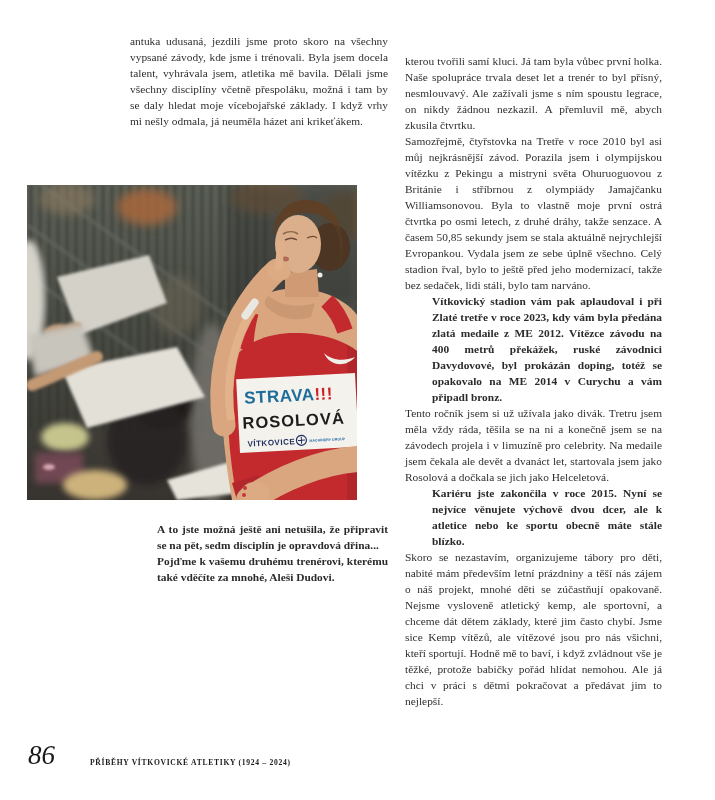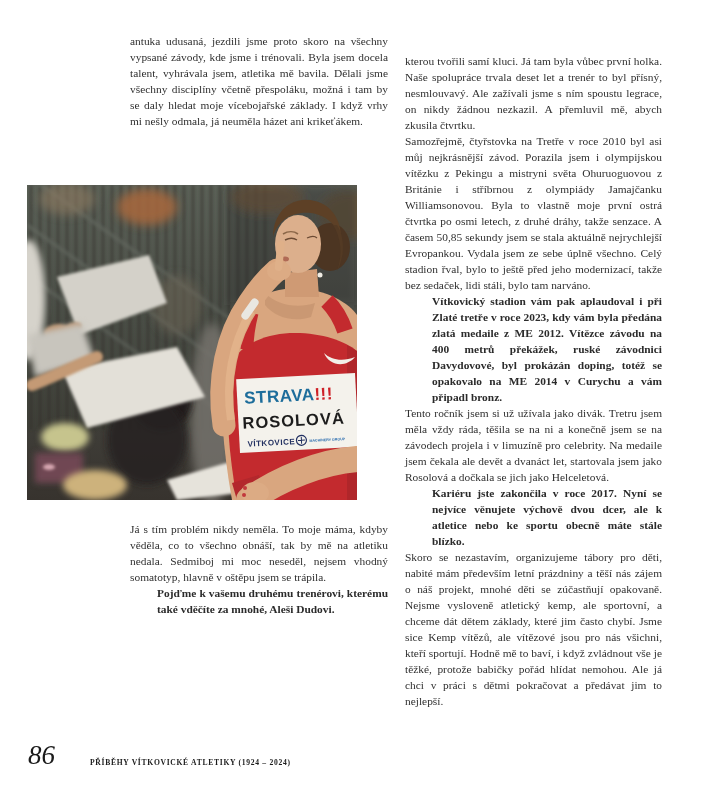--- a/index.html
+++ b/index.html
@@ -123,29 +123,29 @@
       <rect x="249" y="56" width="7.5" height="30" rx="3.5" fill="#dfb089" transform="rotate(6 253 71)"></rect>
 
       <path d="M222,315 C255,292 295,277 330,274" stroke="#d9a67f" stroke-width="26" fill="none" stroke-linecap="round"></path>
       <ellipse cx="228" cy="308" rx="14" ry="11" fill="#dcab84"></ellipse>
       <circle cx="218" cy="303" r="2" fill="#c2383c"></circle>
       <circle cx="217" cy="310" r="2" fill="#c2383c"></circle>
     </g>
   </svg>
 
   <div class="col" id="leftColBottom">
-    <p>Já s tím problém nikdy neměla. To moje máma, kdyby věděla, co to všechno obnáší, tak by mě na atletiku nedala. Sedmiboj mi moc neseděl, nejsem vhodný somatotyp, hlavně v oštěpu jsem se trápila.</p>
+    <p class="q">A to jste možná ještě ani netušila, že připravit se na pět, sedm disciplín je opravdová dřina...</p>
     <p class="q">Pojďme k vašemu druhému trenérovi, kterému také vděčíte za mnohé, Aleši Dudovi.</p>
   </div>
 
   <div class="col" id="rightCol">
     <p>kterou tvořili samí kluci. Já tam byla vůbec první holka. Naše spolupráce trvala deset let a trenér to byl přísný, nesmlouvavý. Ale zažívali jsme s ním spoustu legrace, on nikdy žádnou nezkazil. A přemluvil mě, abych zkusila čtvrtku.</p>
     <p>Samozřejmě, čtyřstovka na Tretře v roce 2010 byl asi můj nejkrásnější závod. Porazila jsem i olympijskou vítězku z Pekingu a mistryni světa Ohuruoguovou z Británie i stříbrnou z olympiády Jamajčanku Williamsonovou. Byla to vlastně moje první ostrá čtvrtka po osmi letech, z druhé dráhy, takže senzace. A časem 50,85 sekundy jsem se stala aktuálně nejrychlejší Evropankou. Vydala jsem ze sebe úplně všechno. Celý stadion řval, bylo to ještě před jeho modernizací, takže bez sedaček, lidi stáli, bylo tam narváno.</p>
     <p class="q">Vítkovický stadion vám pak aplaudoval i při Zlaté tretře v roce 2023, kdy vám byla předána zlatá medaile z ME 2012. Vítězce závodu na 400 metrů překážek, ruské závodnici Davydovové, byl prokázán doping, totéž se opakovalo na ME 2014 v Curychu a vám připadl bronz.</p>
     <p>Tento ročník jsem si už užívala jako divák. Tretru jsem měla vždy ráda, těšila se na ni a konečně jsem se na závodech projela i v limuzíně pro celebrity. Na medaile jsem čekala ale devět a dvanáct let, startovala jsem jako Rosolová a dočkala se jich jako Helceletová.</p>
-    <p class="q">Kariéru jste zakončila v roce 2017. Nyní se nejvíce věnujete výchově dvou dcer, ale k atletice nebo ke sportu obecně máte stále blízko.</p>
+    <p class="q">Kariéru jste zakončila v roce 2015. Nyní se nejvíce věnujete výchově dvou dcer, ale k atletice nebo ke sportu obecně máte stále blízko.</p>
     <p>Skoro se nezastavím, organizujeme tábory pro děti, nabité mám především letní prázdniny a těší nás zájem o náš projekt, mnohé děti se zúčastňují opakovaně. Nejsme vysloveně atletický kemp, ale sportovní, a chceme dát dětem základy, které jim často chybí. Jsme sice Kemp vítězů, ale vítězové jsou pro nás všichni, kteří sportují. Hodně mě to baví, i když zvládnout vše je těžké, protože babičky pořád hlídat nemohou. Ale já chci v práci s dětmi pokračovat a předávat jim to nejlepší.</p>
   </div>
 
   <div id="pageNumber">86</div>
   <div id="footerCaption">PŘÍBĚHY VÍTKOVICKÉ ATLETIKY (1924 – 2024)</div>
 
 </div>
 
 </body></html>

